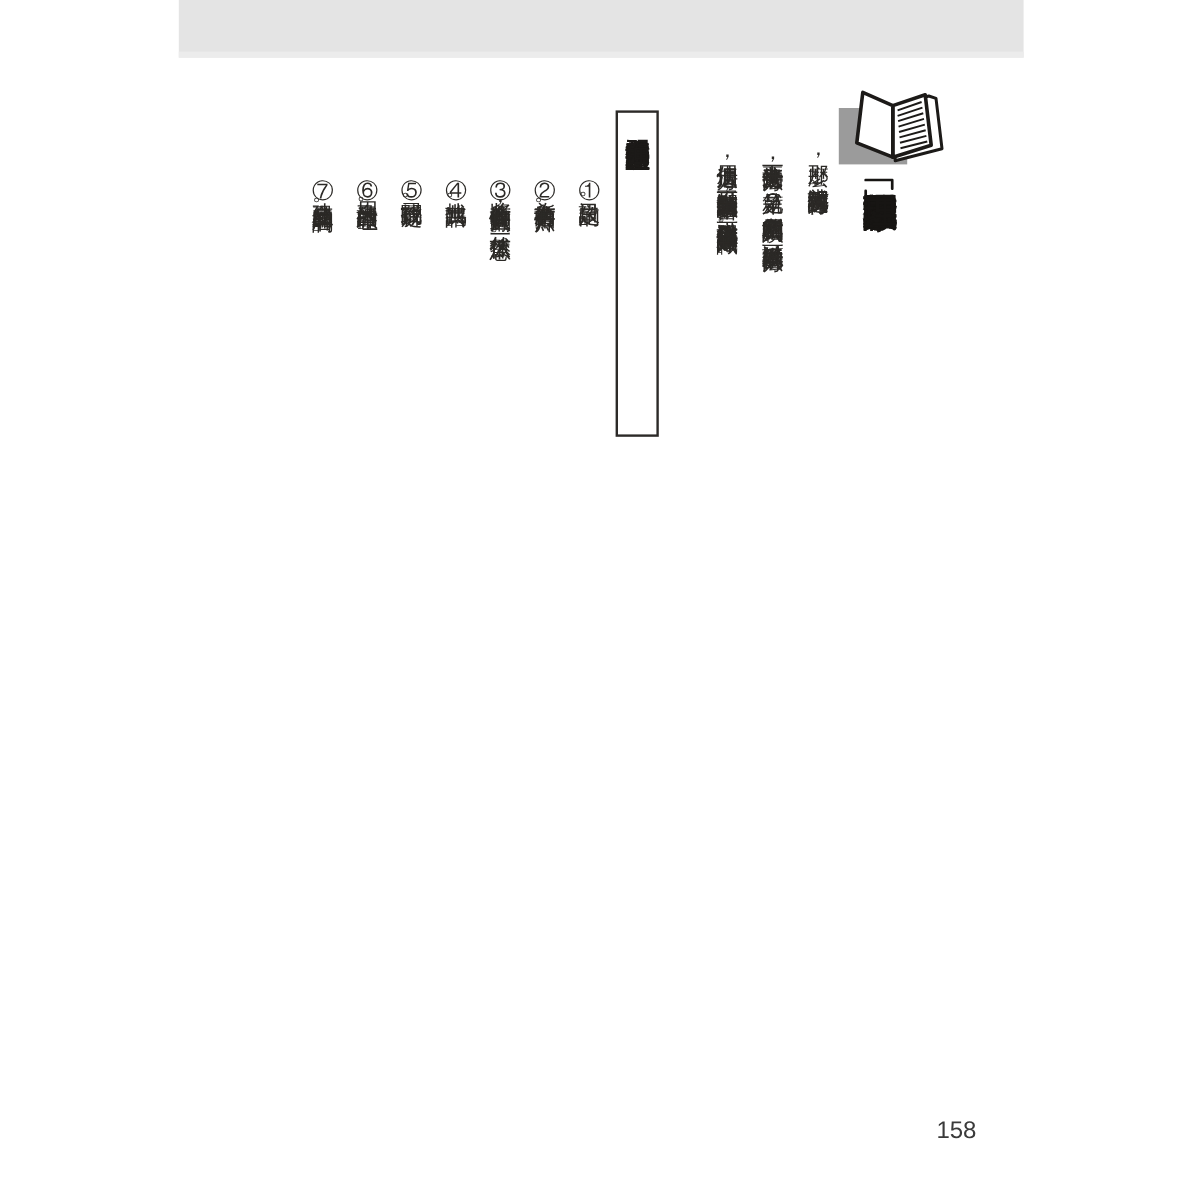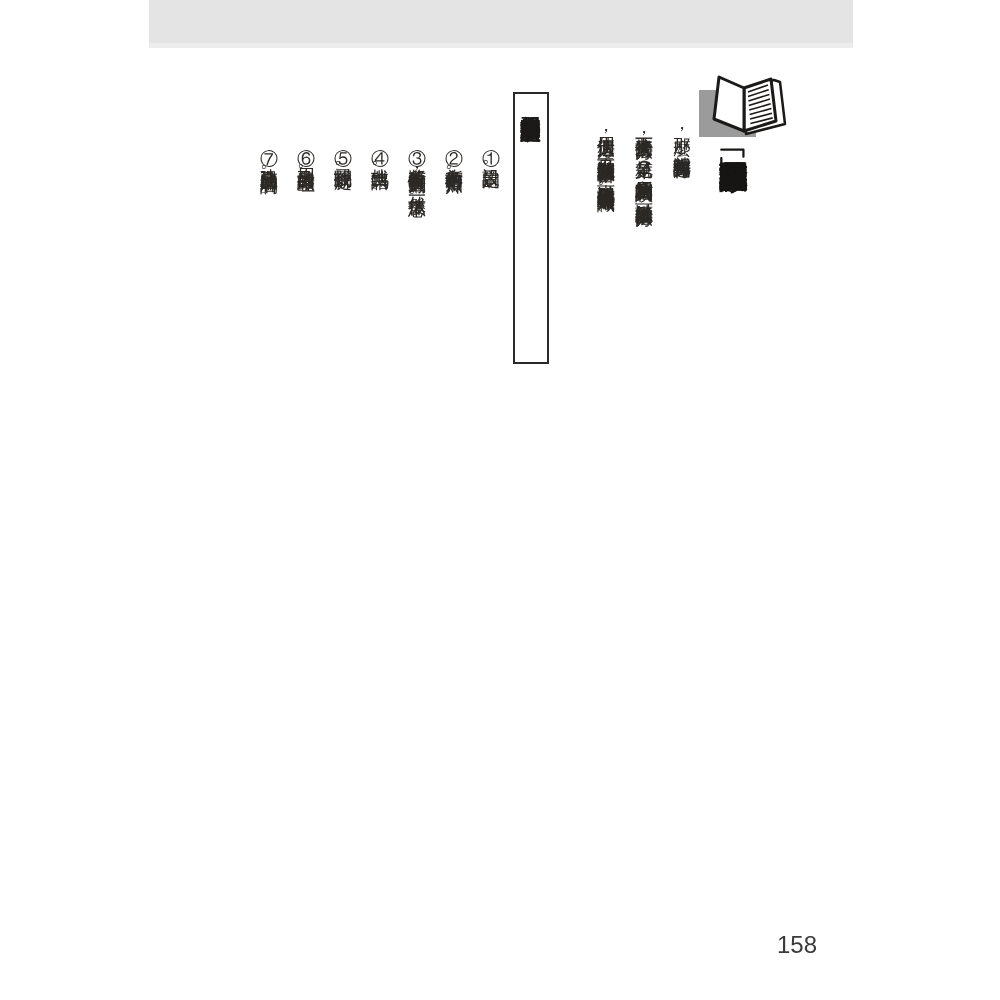--- a/index.html
+++ b/index.html
@@ -81,21 +81,21 @@
     color: #2b2926;
   }
   .steps p { margin: 0; }
   
   .page-number {
     position: absolute;
     left: 765px; top: 931px;
     width: 64px;
     text-align: center;
     font-family: "Liberation Sans", sans-serif;
-    font-size: 24px;
+    font-size: 20px;
     color: #3a3a3a;
   }
 </style>
 </head>
 <body>
 
 <div class="page">
 
   <div class="top-bar"></div>
 

